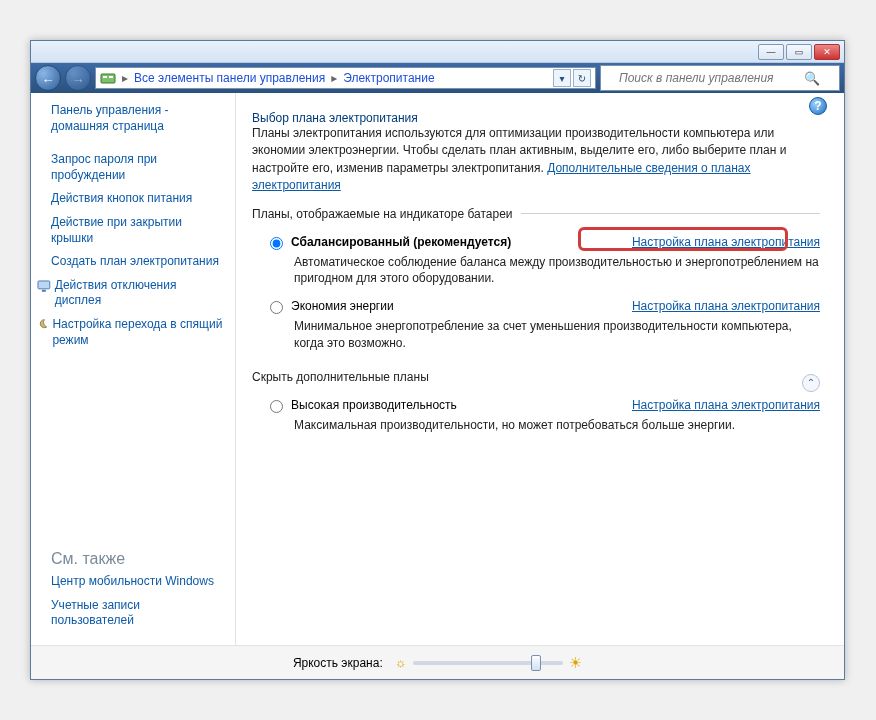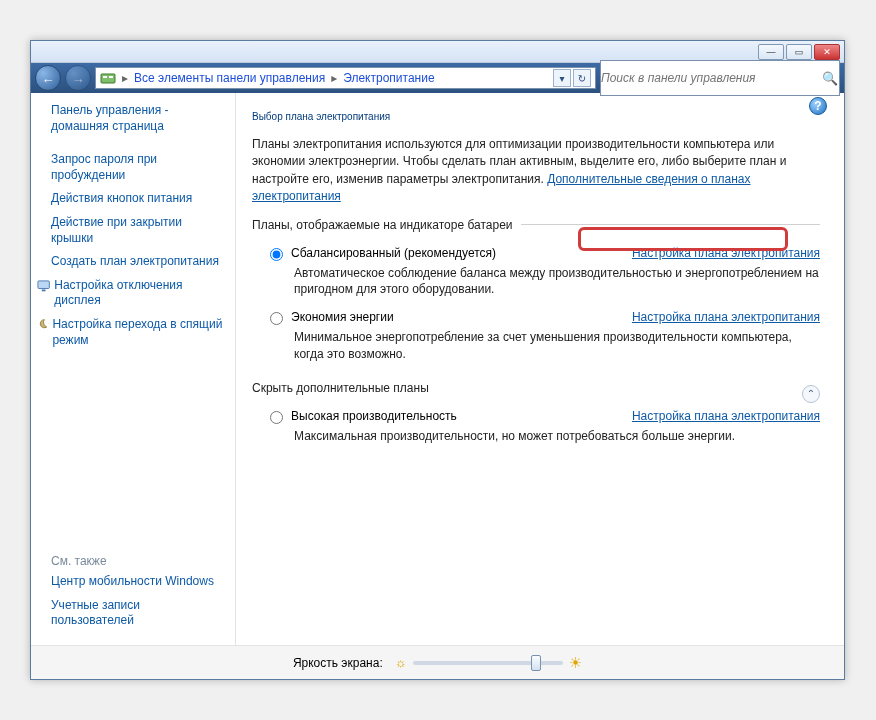--- a/index.html
+++ b/index.html
@@ -67,25 +67,25 @@
   align-items: center;
   padding: 0 4px;
   gap: 6px;
   font-size: 12px;
 }
 .addressbar .sep { color:#666; }
 .addressbar .crumb { color:#1d4ed8; }
 .addr-end { margin-left:auto; display:flex; gap:2px; align-items:center;}
 .addr-btn { width:18px;height:18px;border:1px solid #9cb1cc;background:#eef4fb;display:flex;align-items:center;justify-content:center;font-size:10px;color:#2b517e;}
 .searchbox {
-  width: 240px; height: 36px;
+  width: 240px; height: 26px;
   background: #fff;
   border: 1px solid #7a91ae;
   display:flex;align-items:center;
-  padding: 0 0;
+  padding: 0 18px;
 }
 .searchbox input {
   flex:1;border:none;outline:none;font-size:12px;color:#888;font-style:italic;
 }
 .searchbox .sicon { color:#4a74ab; font-size:13px;}
 .body {
   flex:1; display:flex; overflow:hidden;
 }
 .sidebar {
   width: 205px;
@@ -107,32 +107,32 @@
   display:block;
   color:#0d5aa7;
   text-decoration:none;
   padding: 4px 12px 4px 20px;
   font-size:12px;
   line-height:1.3;
 }
 .sidebar .iconlink { display:flex; align-items:flex-start; gap:4px; padding-left:6px;}
 .sidebar .iconlink .ic { width:14px;height:14px;margin-top:1px;display:inline-block;}
 .sidebar-spacer { flex:1; }
-.seealso-hdr { color:#7a8a9a; padding:6px 12px 2px 20px; font-size:12px;}
+.seealso-hdr { color:#7a8a9a; padding:6px 12px 2px 20px; font-size:16px;}
 .content {
   flex:1;
   padding: 10px 24px 0 16px;
   position:relative;
   overflow:auto;
 }
 h1 {
   color:#003a7a;
-  font-size:10px;
+  font-size:12px;
   font-weight:normal;
-  margin:8px 0 14px;
+  margin:8px 0 0;
 }
 .intro {
   font-size:12px;
   line-height:1.45;
   color:#222;
   margin-bottom:12px;
 }
 .intro a { color:#0d5aa7; text-decoration:underline; }
 fieldset {
   border:none;
@@ -143,21 +143,21 @@
 fieldset legend {
   font-size:12px; color:#222; padding-right:8px;
 }
 .plan {
   display:flex;
   align-items:flex-start;
   padding: 4px 0 2px 18px;
 }
 .plan input[type=radio] { margin:2px 8px 0 0; }
 .plan .ptitle { font-size:12px; }
-.plan .ptitle b { font-weight:normal; }
+.plan .ptitle b { font-weight:bold; }
 .plan .conf {
   margin-left:auto;
   color:#0d5aa7;
   font-size:12px;
   text-align:right;
 }
 .plan-desc {
   font-size:12px;
   color:#222;
   padding: 2px 0 8px 42px;
@@ -244,21 +244,21 @@
       <a href="#">Действие при закрытии крышки</a>
       <a href="#">Создать план электропитания</a>
 
       <a href="#" class="iconlink">
         <span class="ic">
           <svg viewBox="0 0 14 14">
               <rect x="1" y="2" width="12" height="8" rx="1" fill="#bcd7f4" stroke="#4f7bb0"></rect>
               <rect x="5" y="11" width="4" height="2" fill="#4f7bb0"></rect>
             </svg>
         </span>
-        <span>Настройка отключения дисплея</span>
+        <span>Действия отключения дисплея</span>
       </a>
       <a href="#" class="iconlink">
         <span class="ic">
           <svg viewBox="0 0 14 14">
               <path d="M9 2a5 5 0 1 0 3 9 6 6 0 0 1-3-9z" fill="#c9b67a" stroke="#8a7530"></path>
             </svg>
         </span>
         <span>Настройка перехода в спящий режим</span>
       </a>
 

